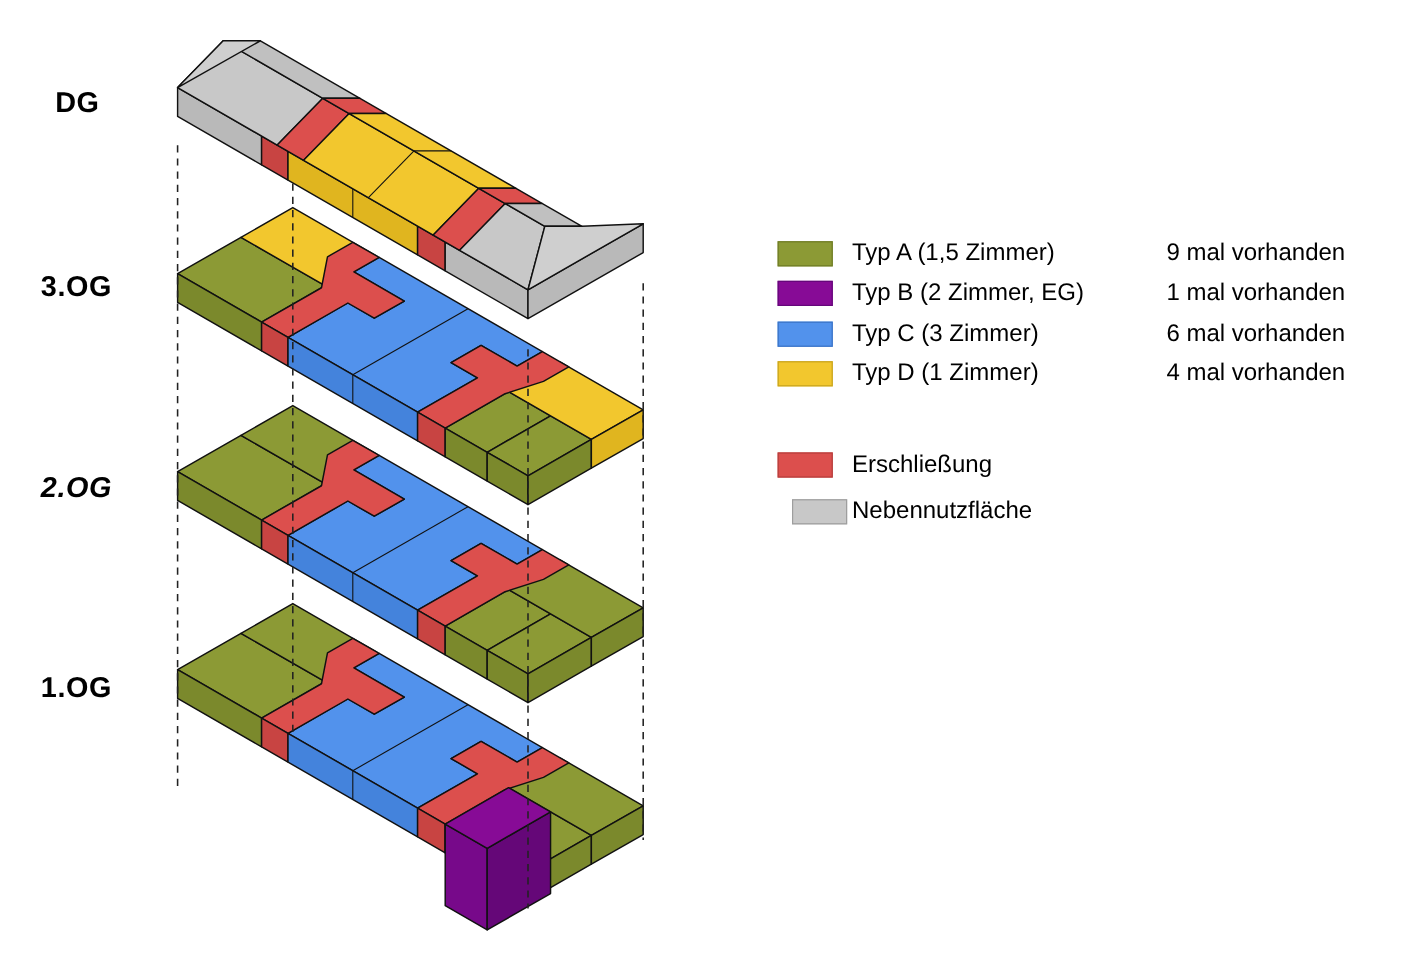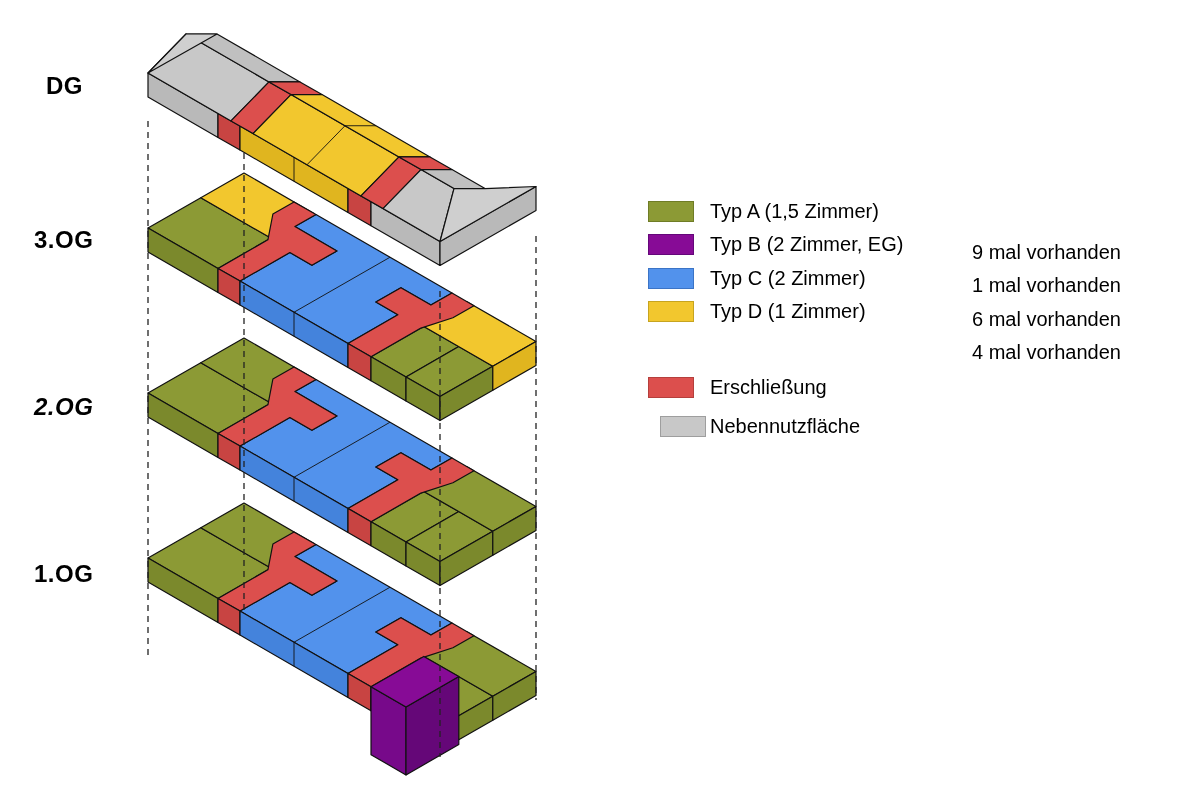--- a/index.html
+++ b/index.html
@@ -4,21 +4,21 @@
 <style>
   html,body{margin:0;padding:0;background:#ffffff;}
   #stage{position:relative;width:1184px;height:800px;background:#ffffff;overflow:hidden;
          font-family:"Liberation Sans","DejaVu Sans",sans-serif;}
   #figure-svg{position:absolute;left:0;top:0;}
   .floor-label{position:absolute;font-weight:bold;font-size:24px;color:#000;letter-spacing:0.5px;}
   #legend{position:absolute;left:648px;top:200px;width:500px;}
   .legend-row{position:absolute;left:0;height:23px;display:flex;align-items:center;}
   .swatch{display:inline-block;width:46px;height:21px;border:1.6px solid transparent;box-sizing:border-box;}
   .legend-label{position:absolute;left:62px;top:0;line-height:23px;font-size:20px;color:#000;white-space:nowrap;}
-  .legend-count{position:absolute;left:324px;top:0;line-height:23px;font-size:20px;color:#000;white-space:nowrap;margin-top:41px;}
+  .legend-count{position:absolute;left:324px;top:0;line-height:23px;font-size:20px;color:#000;white-space:nowrap;}
 </style>
 </head>
 <body>
 
 <div id="stage">
 
   <svg id="figure-svg" width="1184" height="800" viewBox="0 0 1184 800">
       <polygon points="148.0,228.0 218.0,268.4 270.8,238.1 200.8,197.8" fill="#8C9A35" stroke="#111111" stroke-width="1.2" stroke-linejoin="round"></polygon>
       <polygon points="200.8,197.8 270.8,238.1 314.0,213.4 244.0,173.0" fill="#F2C72E" stroke="#111111" stroke-width="1.2" stroke-linejoin="round"></polygon>
       <polygon points="371.0,356.7 406.0,376.9 458.8,346.6 423.8,326.4" fill="#8C9A35" stroke="#111111" stroke-width="1.2" stroke-linejoin="round"></polygon>
@@ -114,21 +114,21 @@
       <span class="legend-label">Typ A (1,5 Zimmer)</span>
       <span class="legend-count">9 mal vorhanden</span>
     </div>
     <div class="legend-row" style="top:33px;">
       <span class="swatch" style="background: rgb(135, 11, 150); border-color: rgb(101, 7, 122);"></span>
       <span class="legend-label">Typ B (2 Zimmer, EG)</span>
       <span class="legend-count">1 mal vorhanden</span>
     </div>
     <div class="legend-row" style="top:67px;">
       <span class="swatch" style="background: rgb(82, 146, 236); border-color: rgb(59, 116, 198);"></span>
-      <span class="legend-label">Typ C (2 Zimmer)</span>
+      <span class="legend-label">Typ C (3 Zimmer)</span>
       <span class="legend-count">6 mal vorhanden</span>
     </div>
     <div class="legend-row" style="top:100px;">
       <span class="swatch" style="background: rgb(242, 199, 46); border-color: rgb(199, 164, 31);"></span>
       <span class="legend-label">Typ D (1 Zimmer)</span>
       <span class="legend-count">4 mal vorhanden</span>
     </div>
     <div class="legend-row" style="top:176px;">
       <span class="swatch" style="background: rgb(220, 79, 77); border-color: rgb(181, 63, 60);"></span>
       <span class="legend-label">Erschließung</span>

